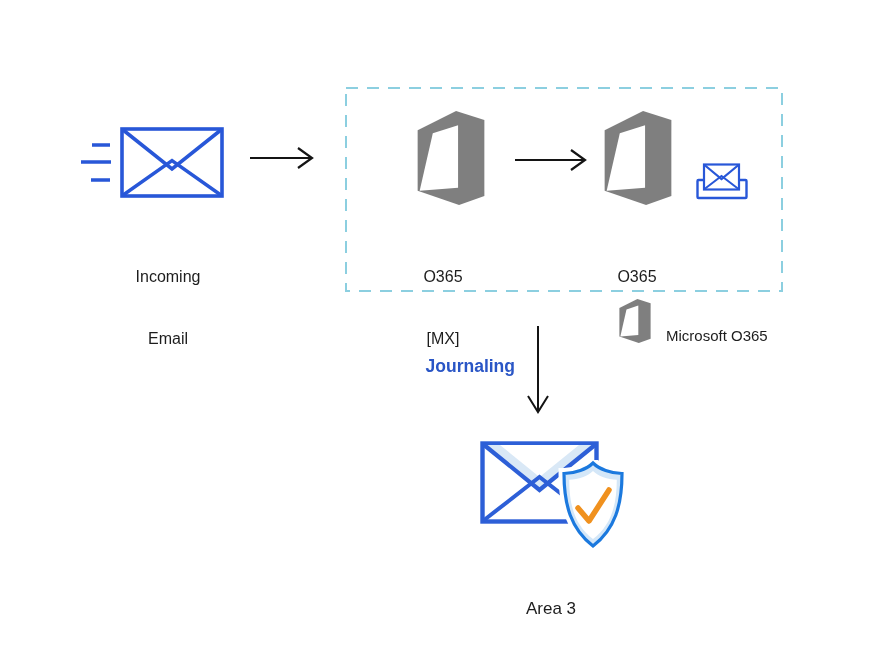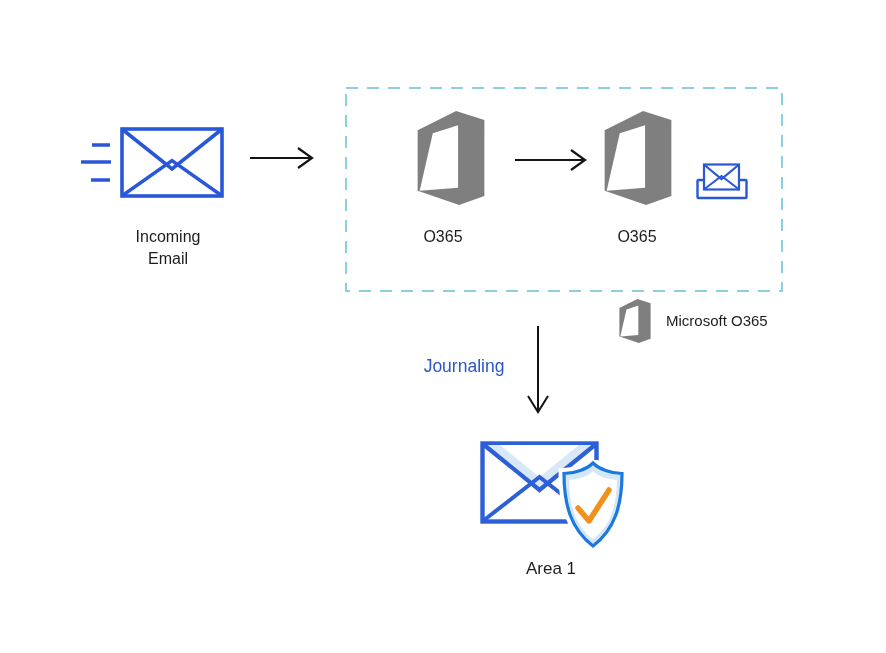--- a/index.html
+++ b/index.html
@@ -11,33 +11,33 @@
     overflow:hidden;
   }
   .abs{position:absolute;}
   .lbl{
     position:absolute;
     text-align:center;
     color:var(--text_black);
     font-size:16px;
     line-height:22px;
   }
-  .lbl div{white-space:nowrap;}
+  .lbl div{white-space:nowrap;margin-top:40px;}
   .legend-text{
     position:absolute;
     font-size:15px;
     color:var(--text_black);
     white-space:nowrap;
   }
   .journaling{
     position:absolute;
     font-size:17.5px;
-    font-weight:400;
+    font-weight:700;
     color:var(--journaling_blue);
-    text-align:center;
+    text-align:right;
     white-space:nowrap;
   }
   
   .sA{stroke:var(--accent_blue);}   
   .sE{stroke:var(--envelope_blue);} 
   .sS{stroke:var(--shield_blue);}   
   .sO{stroke:var(--check_orange);}  
   .sK{stroke:var(--arrow_black);}   
   .sD{stroke:var(--dashed_border);} 
   .fG{fill:var(--office_gray);}
@@ -74,20 +74,21 @@
     <rect class="sD fN" x="1" y="1" width="436" height="203" stroke-width="2" stroke-dasharray="12 9"></rect>
   </svg>
 
   <svg class="abs" style="left:417px;top:111px;" width="68" height="94" viewBox="0 0 66 93">
     <path class="fG" d="M38,0 L66,9 L66,84 L41,93 L0,79 L0,19 Z"></path>
     <path class="fW" d="M15,22 L40,14 L40,76 L2,79 Z"></path>
   </svg>
 
   <div class="lbl" style="left:383px;top:226px;width:120px;">
     <div>O365</div>
+    <div>[MX]</div>
   </div>
 
   <svg class="abs" style="left:514px;top:148px;" width="74" height="24" viewBox="0 0 74 24">
     <path class="sK fN" d="M1,12 H70 M57,2 L71,12 L57,22" stroke-width="2.2"></path>
   </svg>
 
   <svg class="abs" style="left:604px;top:111px;" width="68" height="94" viewBox="0 0 66 93">
     <path class="fG" d="M38,0 L66,9 L66,84 L41,93 L0,79 L0,19 Z"></path>
     <path class="fW" d="M15,22 L40,14 L40,76 L2,79 Z"></path>
   </svg>
@@ -100,21 +101,21 @@
   </svg>
 
   <div class="lbl" style="left:577px;top:226px;width:120px;">
     <div>O365</div>
   </div>
 
   <svg class="abs" style="left:619px;top:299px;" width="32" height="44" viewBox="0 0 66 93">
     <path class="fG" d="M38,0 L66,9 L66,84 L41,93 L0,79 L0,19 Z"></path>
     <path class="fW" d="M15,22 L40,14 L40,76 L2,79 Z"></path>
   </svg>
-  <div class="legend-text" style="left:666px;top:312px;">Microsoft O365</div>
+  <div class="legend-text" style="left:666px;top:327px;">Microsoft O365</div>
 
   <div class="journaling" style="left:413px;top:356px;width:102px;">Journaling</div>
 
   <svg class="abs" style="left:527px;top:326px;" width="24" height="92" viewBox="0 0 24 92">
     <path class="sK fN" d="M11,0 V84 M1,70 L11,86 L21,70" stroke-width="2"></path>
   </svg>
 
   <svg class="abs" style="left:480px;top:441px;" width="119" height="83" viewBox="0 0 119 83">
     <rect class="sE fW" x="2.5" y="2.5" width="114" height="78" stroke-width="4.4"></rect>
     <path class="fL" d="M4,4 L59.5,50 L115,4 Z"></path>
@@ -124,16 +125,16 @@
   </svg>
 
   <svg class="abs" style="left:558px;top:460px;" width="70" height="90" viewBox="0 0 70 90">
     <path class="fW" d="M35,3 C41,9 53,13.5 64,13.5 C64,45 57,69 35,86 C13,69 6,45 6,13.5 C17,13.5 29,9 35,3 Z" stroke="#ffffff" stroke-width="11"></path>
     <path class="sS fLS" d="M35,3 C41,9 53,13.5 64,13.5 C64,45 57,69 35,86 C13,69 6,45 6,13.5 C17,13.5 29,9 35,3 Z" stroke-width="3.2"></path>
     <path class="fW" transform="translate(6.3,8.6) scale(0.82)" d="M35,3 C41,9 53,13.5 64,13.5 C64,45 57,69 35,86 C13,69 6,45 6,13.5 C17,13.5 29,9 35,3 Z"></path>
     <path class="sO fN" d="M20,48 L31,61 L51,30" stroke-width="5.5" stroke-linecap="round" stroke-linejoin="round"></path>
   </svg>
 
   <div class="lbl" style="left:471px;top:557px;width:160px;font-size:17px;line-height:23px;">
-    <div>Area 1</div>
+    <div>Area 3</div>
   </div>
 
 </div>
 
 </body></html>

